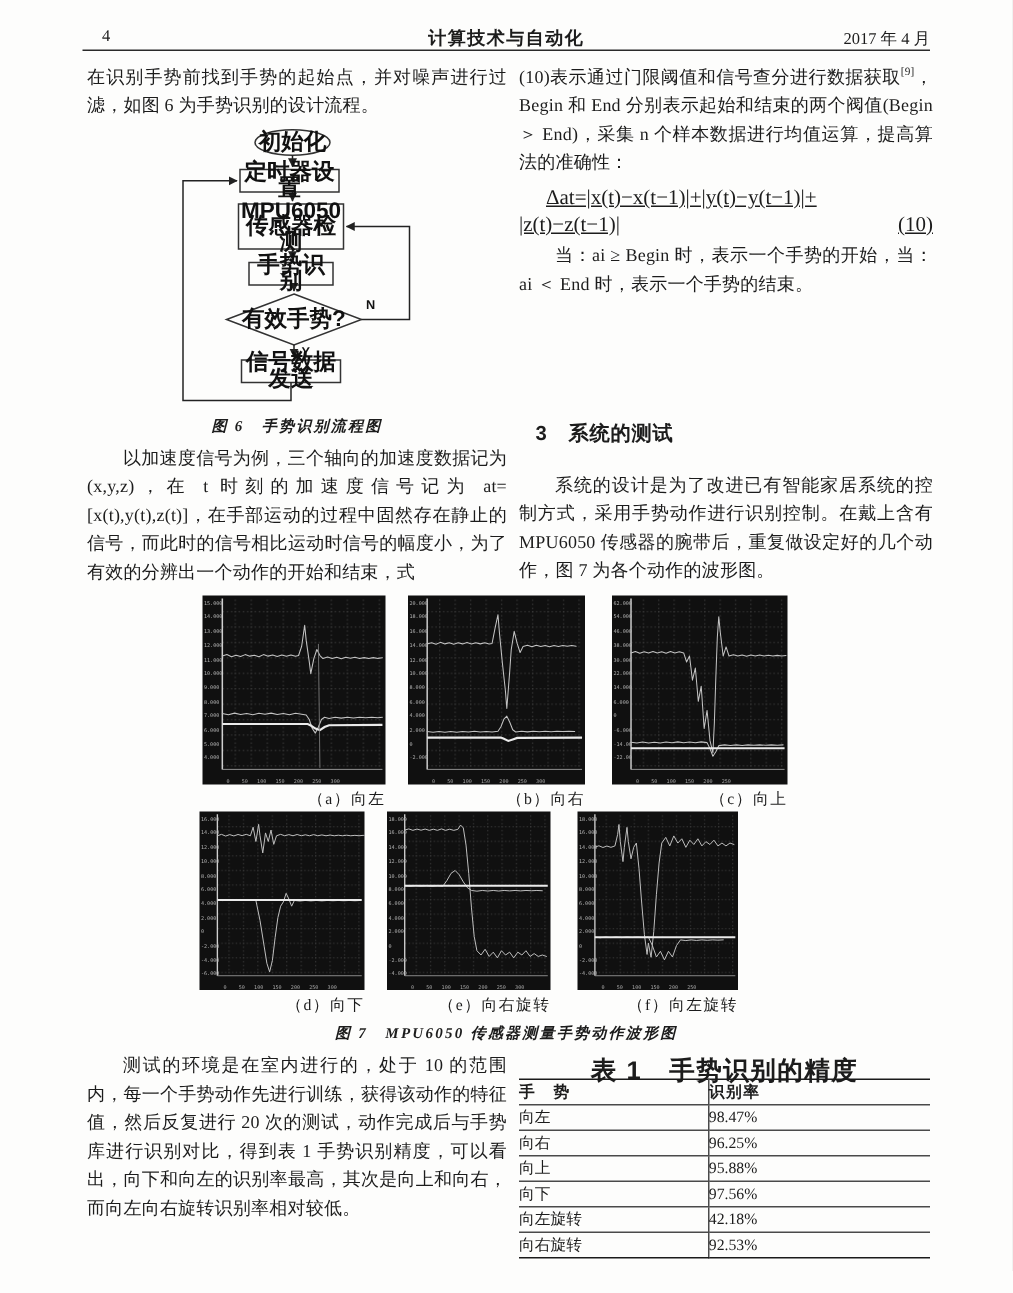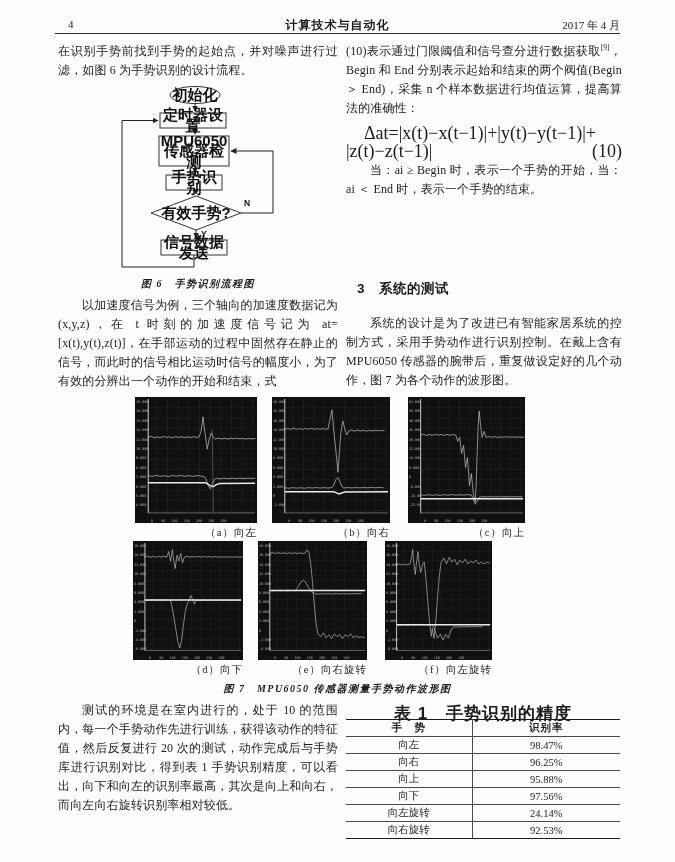--- a/index.html
+++ b/index.html
@@ -8,21 +8,21 @@
   
   .hdr-num{position:absolute;left:68px;top:18px;font-size:11px;}
   .hdr-title{position:absolute;left:0;top:17px;width:675px;text-align:center;font-size:12px;font-weight:bold;letter-spacing:1px;}
   .hdr-date{position:absolute;right:55px;top:18px;font-size:11px;}
   .hdr-rule{position:absolute;left:55px;top:33px;width:565px;border-top:1.2px solid #2a2a2a;}
   
   .para{position:absolute;font-size:12px;line-height:18.9px;text-align:justify;letter-spacing:0.15px;}
   .indent{text-indent:24px;}
   sup.ref{font-size:7.5px;vertical-align:super;line-height:0;}
   
-  .formula{position:absolute;font-size:18px;line-height:18px;}
+  .formula{position:absolute;font-size:14px;line-height:18px;text-decoration:underline;}
   .fline2{display:flex;justify-content:space-between;}
   
   .sechead{position:absolute;font-family:Liberation Sans, sans-serif;font-weight:bold;font-size:13.5px;letter-spacing:0.5px;margin-left:11px;}
   
   .figcap{position:absolute;font-size:10px;font-weight:bold;font-style:italic;letter-spacing:1.5px;text-align:center;}
   .tabcap{position:absolute;font-family:"Liberation Sans","DejaVu Sans",sans-serif;font-weight:bold;font-size:17px;text-align:center;letter-spacing:1px;}
   
   #fc{position:absolute;left:115px;top:86px;width:186px;height:190px;}
   #fc svg{position:absolute;left:0;top:0;}
   .fc-label{position:absolute;font-family:"Liberation Sans","DejaVu Sans",sans-serif;font-weight:bold;font-size:15px;color:#111;
@@ -34,21 +34,21 @@
   .tr{fill:none;stroke:#c3c3c3;stroke-width:0.7;stroke-linejoin:round;stroke-linecap:round;}
   .br{fill:none;stroke:#eaeaea;stroke-width:1.4;}
   .ex{fill:none;stroke:#8f8f8f;stroke-width:0.5;}
   .axis{stroke:#cfcfcf;stroke-width:1;}
   .axis2{stroke:#9f9f9f;stroke-width:0.6;}
   .yticks{position:absolute;left:1px;top:1px;font-family:"DejaVu Sans Mono",monospace;font-size:3.4px;line-height:9.4px;color:#b5b5b5;white-space:pre;}
   .xticks{position:absolute;left:16px;bottom:0;font-family:"DejaVu Sans Mono",monospace;font-size:3.4px;color:#a8a8a8;white-space:pre;}
   .plot-label{position:absolute;font-size:10.5px;text-align:right;letter-spacing:1px;}
   
   #tbl1{position:absolute;left:346px;top:719px;width:274px;border-collapse:collapse;font-size:10.5px;}
-  #tbl1 td{text-align:center;padding:1px 0;height:12.5px;border-bottom:0.8px solid #4a4a4a;}
+  #tbl1 td{padding:1px 0;height:12.5px;border-bottom:0.8px solid #4a4a4a;}
   #tbl1 tr.head td{font-weight:bold;border-top:1.6px solid #1a1a1a;letter-spacing:1px;}
   #tbl1 tr.last td{border-bottom:1.6px solid #1a1a1a;}
   #tbl1 td.c1{width:46%;border-right:0.8px solid #4a4a4a;}
 </style>
 </head>
 <body>
 
 <svg width="0" height="0" style="position:absolute">
   <defs>
     <pattern id="gp" width="10.5" height="10.2" patternUnits="userSpaceOnUse">
@@ -286,21 +286,21 @@
     <tr>
       <td class="c1">向上</td>
       <td>95.88%</td>
     </tr>
     <tr>
       <td class="c1">向下</td>
       <td>97.56%</td>
     </tr>
     <tr>
       <td class="c1">向左旋转</td>
-      <td>24.14%</td>
+      <td>42.18%</td>
     </tr>
     <tr class="last">
       <td class="c1">向右旋转</td>
       <td>92.53%</td>
     </tr>
   </tbody>
     </table>
 
 </div>
 

